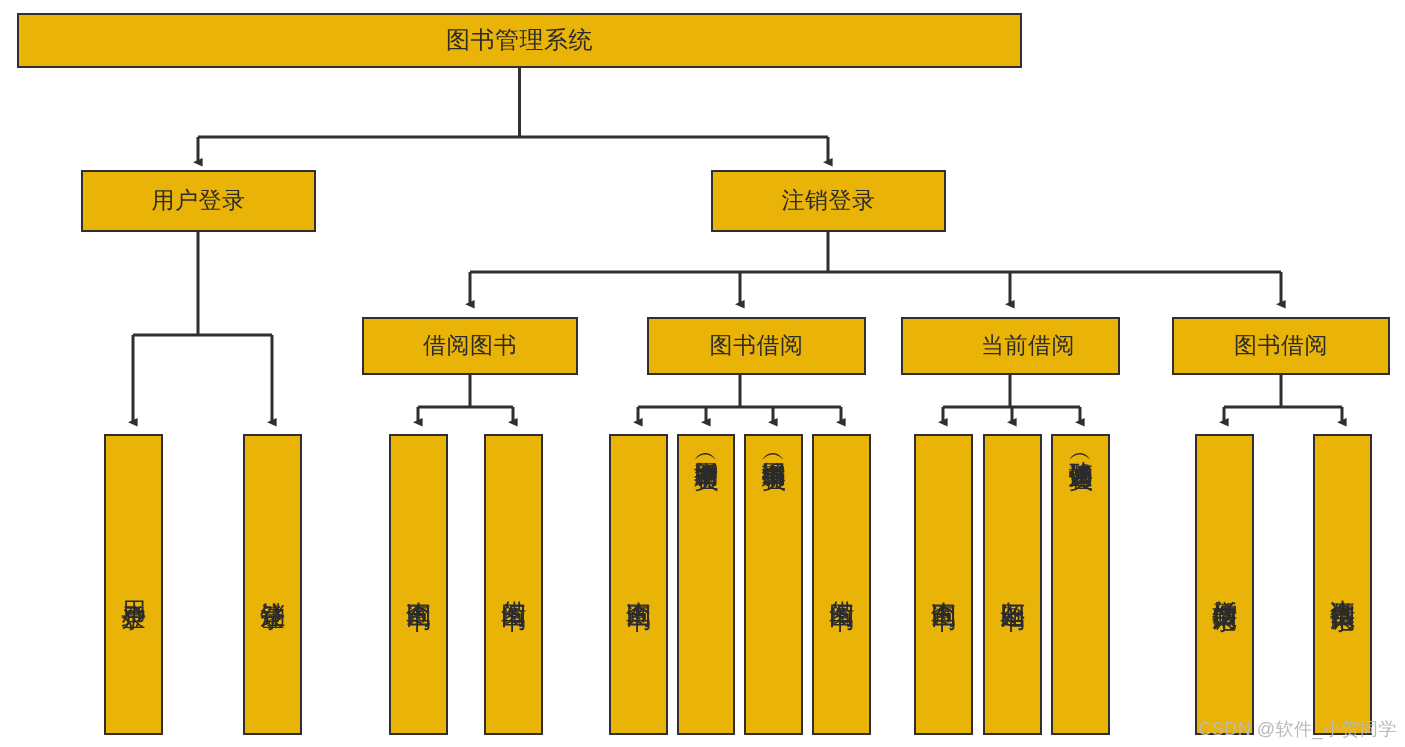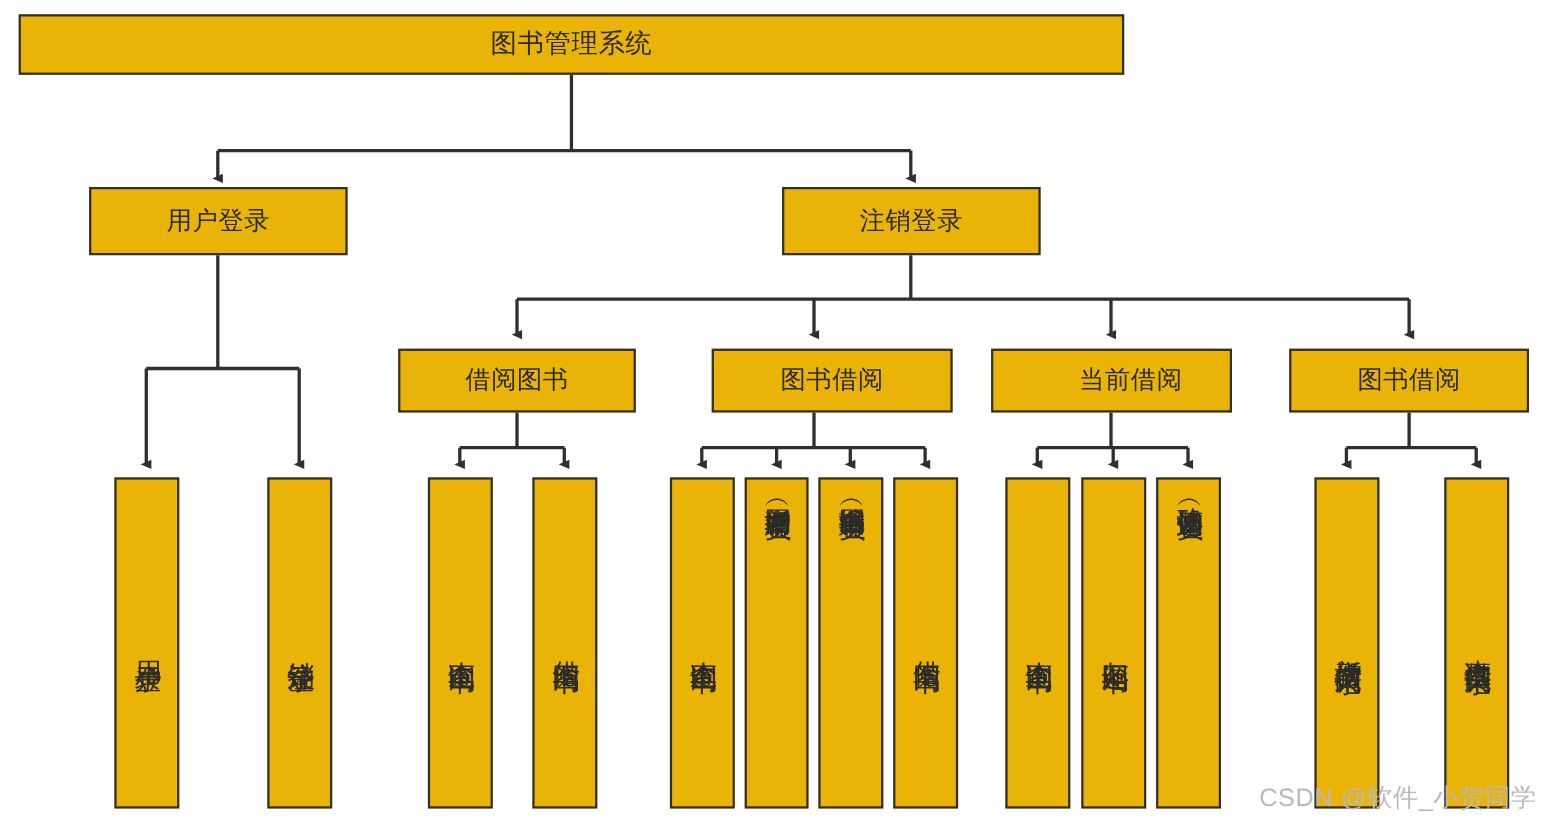--- a/index.html
+++ b/index.html
@@ -70,21 +70,21 @@
     letter-spacing: 1px;
   }
   .node.v.centered {
     align-items: center;
     padding-top: 0;
   }
   #watermark {
     position: absolute;
     right: 8px;
     bottom: 6px;
-    font-size: 23px;
+    font-size: 18px;
     color: #b9b9b9;
     letter-spacing: 0.5px;
     white-space: nowrap;
     user-select: none;
   }
 </style>
 </head>
 <body>
 
 <div id="diagram-canvas">

